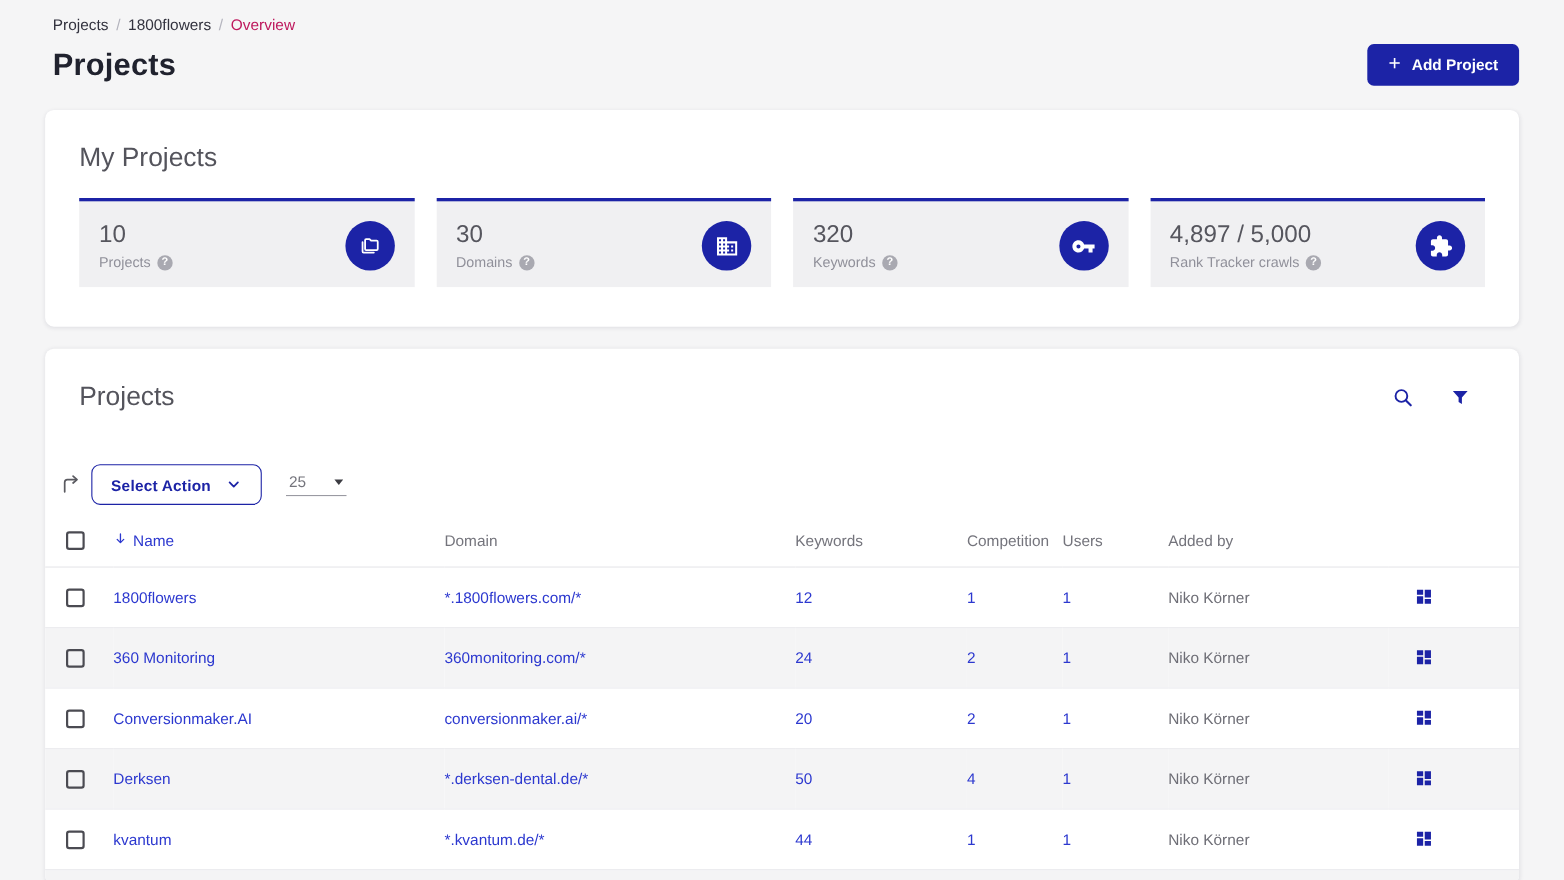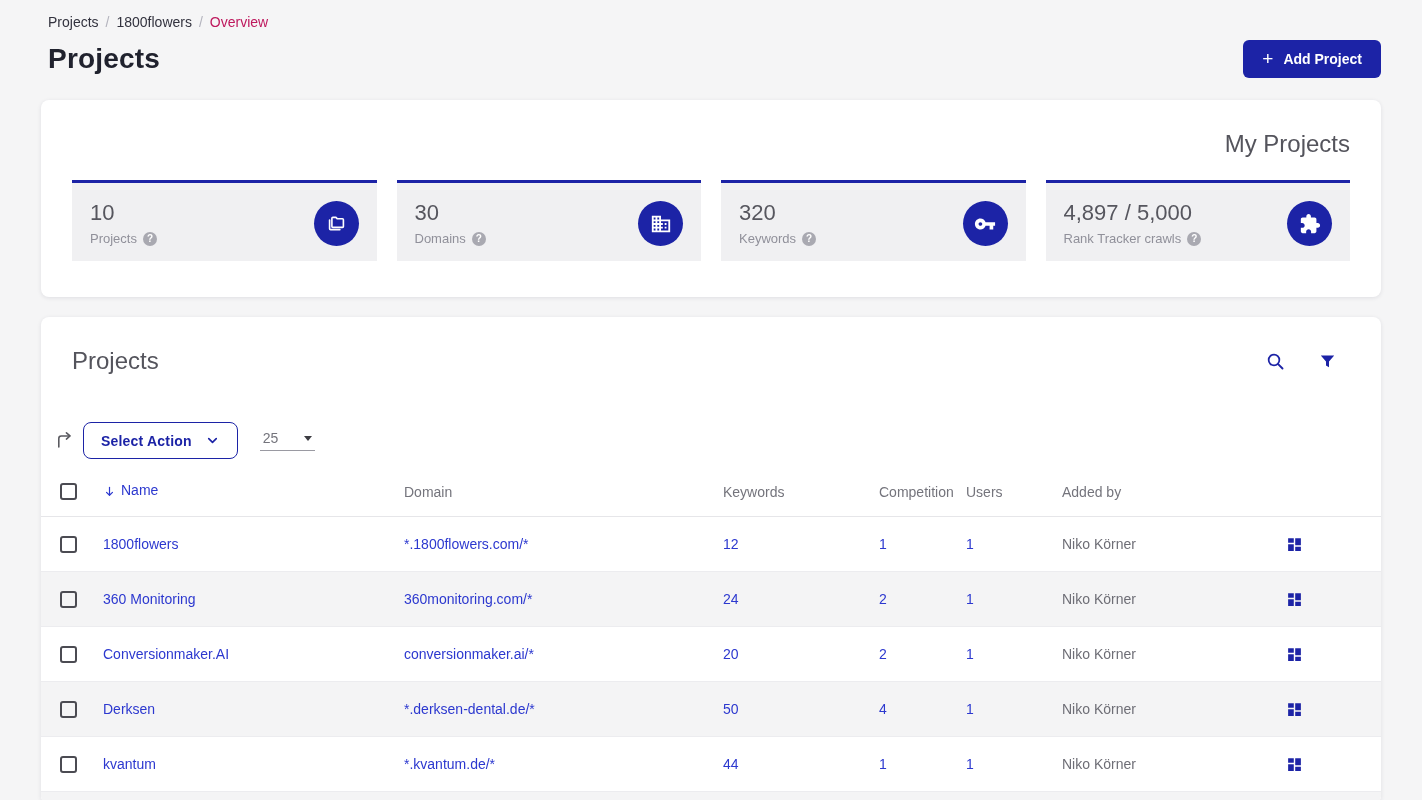--- a/index.html
+++ b/index.html
@@ -34,21 +34,21 @@
     font-family:"Liberation Sans", sans-serif;
   }
   .add-project-btn .plus { font-size:19px; font-weight:400; line-height:1; margin-top:-2px; }
 
   
   .card {
     background:#fff; border-radius:8px;
     box-shadow:0 1px 4px rgba(30,30,60,.10);
   }
   .card.my-projects { margin-top:22px; padding:30px 31px 36px 31px; }
-  .card-title { font-size:24px; font-weight:400; color:#54545c;text-align:right; }
+  .card-title { font-size:24px; font-weight:400; color:#54545c; }
 
   .stats { display:grid; grid-template-columns:repeat(4,1fr); gap:20px; margin-top:22px; }
   .stat {
     background:#f0f0f2; border-top:3px solid #1c23a6;
     padding:13px 18px 15px 18px; height:81px;
     display:flex; justify-content:space-between; align-items:flex-end;
   }
   .stat-value { font-size:22px; color:#56565e; }
   .stat-label { font-size:13px; color:#90909a; margin-top:5px; display:flex; align-items:center; gap:6px; }
   .help-badge {
@@ -89,21 +89,21 @@
   .pager-btn + .pager-btn { margin-left:27px; }
 
   
   table.projects-table { width:100%; border-collapse:collapse; font-size:14px; margin-top:21px; table-layout:fixed; }
   thead th { text-align:left; font-weight:400; color:#74747c; padding:2px 0 15px 0; border-bottom:1px solid #e6e6e9; }
   th.col-check, td.col-check { padding-left:19px; }
   .checkbox {
     width:17px; height:17px; border:2px solid #4b4b52; border-radius:3px;
     display:inline-block; background:transparent; cursor:pointer; vertical-align:middle;
   }
-  th.col-name .sort-wrap { display:inline-flex; align-items:flex-end; gap:5px; color:#2c38cf; cursor:pointer; }
+  th.col-name .sort-wrap { display:inline-flex; align-items:flex-start; gap:5px; color:#2c38cf; cursor:pointer; }
   tbody td { height:55px; vertical-align:middle; }
   tbody tr + tr, tbody.partial-body tr { border-top:1px solid #ececef; }
   tbody tr.stripe { background:#f4f4f5; }
   a.cell-link { color:#2c38cf; text-decoration:none; cursor:pointer; }
   td.col-added { color:#6e6e76; }
   td.col-actions { padding-left:24px; }
   .grid-btn { background:none; border:none; cursor:pointer; display:flex; }
   tbody.partial-body tr td { height:11px; }
 </style>
 </head>

